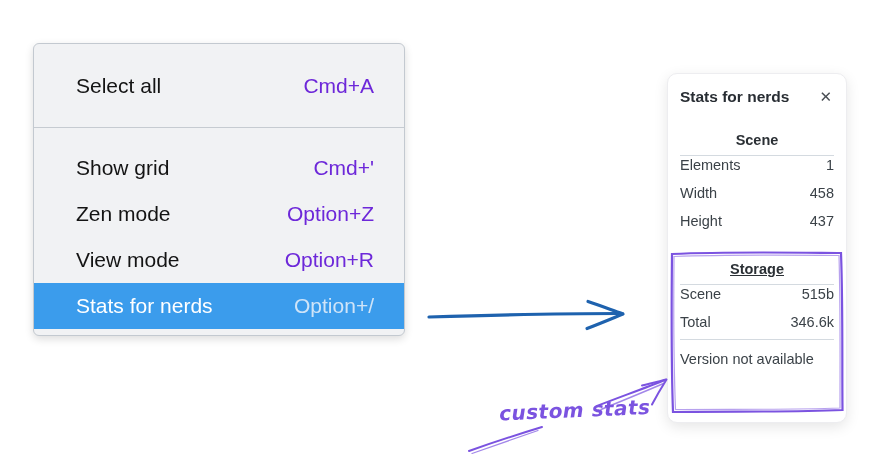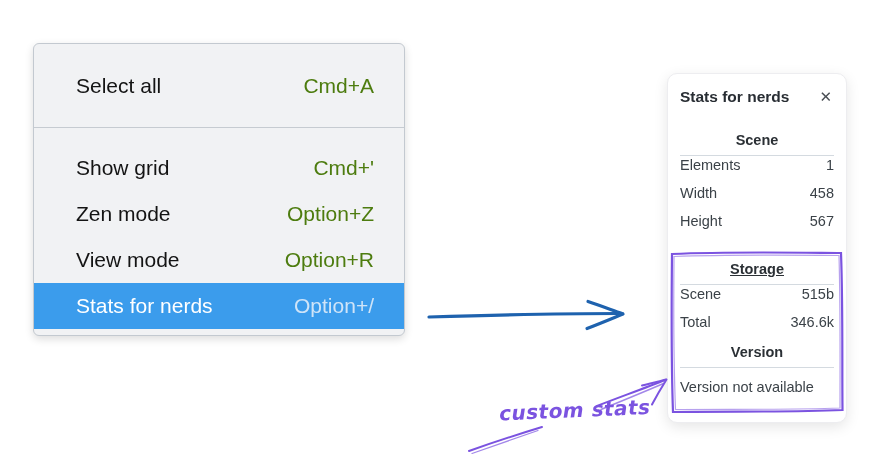--- a/index.html
+++ b/index.html
@@ -16,21 +16,21 @@
     box-shadow:0 3px 8px rgba(0,0,0,0.14);
     font-size:21px; color:#141414;
   }
   .menu-group-1 { padding:19px 0 18px; }
   .menu-group-2 { padding:17px 0 6px; }
   .menu-divider { height:1px; background:#c6cbd1; }
   .menu-row {
     height:46px; display:flex; align-items:center; justify-content:space-between;
     padding:0 30px 0 42px; cursor:default;
   }
-  .menu-row .shortcut { color:#4d7c0f; }
+  .menu-row .shortcut { color:#6d28d9; }
   .menu-row.hl { background:#3b9cec; color:#ffffff; }
   .menu-row.hl .shortcut { color:#cfe4f8;margin-left:12px; }
 
   
   .panel {
     position:absolute; left:667px; top:73px; width:180px; height:350px;
     background:#ffffff; border:1px solid #ededf0; border-radius:10px;
     box-shadow:0 4px 14px rgba(0,0,0,0.10);
     padding:13px 12px 16px; color:#3b4248; font-size:14.5px;
   }
@@ -102,35 +102,34 @@
     <div class="stat-row m10">
       <span>Elements</span>
       <span>1</span>
     </div>
     <div class="stat-row m9">
       <span>Width</span>
       <span>458</span>
     </div>
     <div class="stat-row m9">
       <span>Height</span>
-      <span>567</span>
+      <span>437</span>
     </div>
 
     <div class="sec-h storage">Storage</div>
     <hr class="sec-hr">
     <div class="stat-row m10">
       <span>Scene</span>
       <span>515b</span>
     </div>
     <div class="stat-row m9">
       <span>Total</span>
       <span>346.6k</span>
     </div>
 
-    <div class="sec-h version">Version</div>
     <hr class="sec-hr">
     <div class="stat-note">Version not available</div>
   </div>
 
   <div class="annot-text">custom stats</div>
 
   <svg class="overlay" width="873" height="461" viewBox="0 0 873 461" fill="none" xmlns="http://www.w3.org/2000/svg">
 
     <g stroke="#1e62ae" stroke-width="3.2" stroke-linecap="round" fill="none">
       <path d="M 429 317 C 480 315.5, 560 313.5, 619 313.5"></path>

